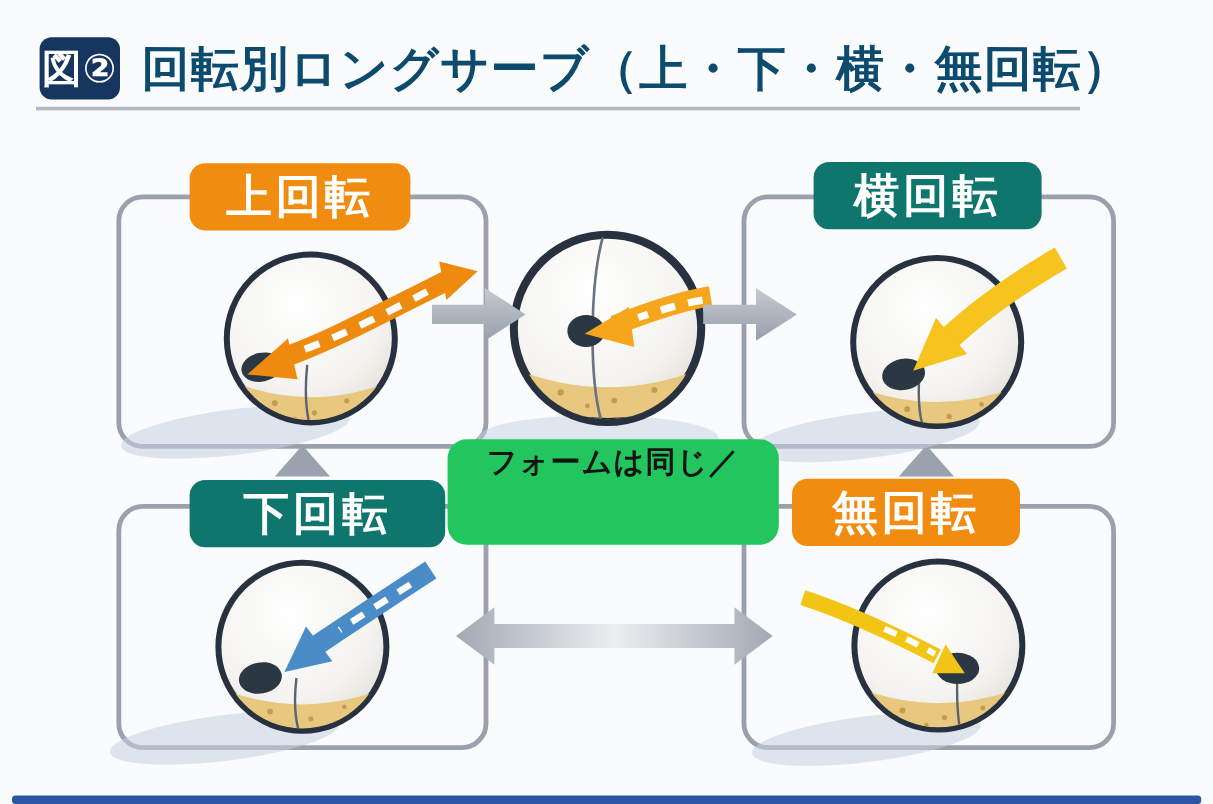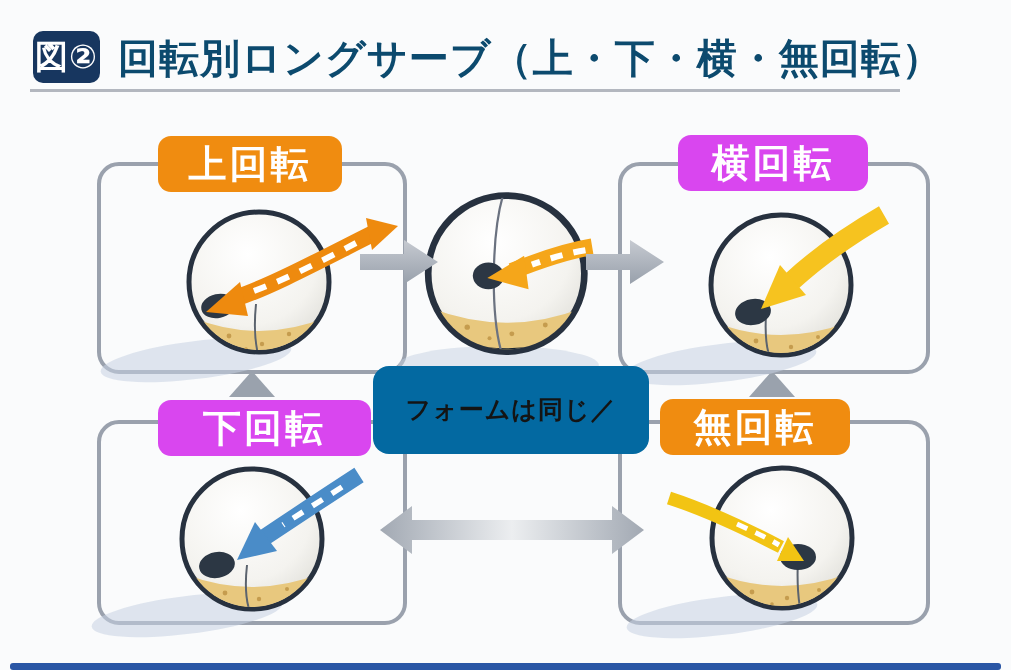--- a/index.html
+++ b/index.html
@@ -33,38 +33,38 @@
   .box-tr { left:618px; top:162px; width:312px; height:212px; }
   .box-bl { left:97px;  top:420px; width:310px; height:205px; }
   .box-br { left:618px; top:420px; width:312px; height:205px; }
   
   .pill {
     position:absolute; z-index:3; color:#fff; font-weight:bold;
     font-size:38px; line-height:56px; height:56px; text-align:center;
     border-radius:13px; letter-spacing:3px;
   }
   .pill-orange { background:#f08c10; }
-  .pill-blue   { background:#d946ef; }
+  .pill-blue   { background:#0f766e; }
   .pill-tl { left:158px; top:136px; width:184px; }
   .pill-tr { left:678px; top:135px; width:190px; }
   .pill-bl { left:158px; top:400px; width:213px; }
   .pill-br { left:660px; top:399px; width:190px; }
   
   .tri-up {
     position:absolute; width:0; height:0; z-index:2;
     border-left:23px solid transparent; border-right:23px solid transparent;
     border-bottom:26px solid #9aa2ad;
   }
   .tri-left  { left:229px; top:371px; }
   .tri-right { left:749px; top:371px; }
   
   .note-box {
     position:absolute; left:373px; top:366px; width:276px; height:88px;
-    background:#0369a1; border-radius:16px; z-index:5;
-    display:flex; flex-direction:column; justify-content:center;
+    background:#22c55e; border-radius:16px; z-index:5;
+    display:flex; flex-direction:row; justify-content:center;
     text-align:center; color:#141414; font-weight:bold; font-size:25px;
     line-height:1.55; letter-spacing:1px;
   }
   
   .ball-svg { position:absolute; z-index:2; overflow:visible; }
   .flow-svg { position:absolute; z-index:3; overflow:visible; }
   
   .footer-bar {
     position:absolute; left:10px; bottom:0; width:991px; height:7px;
     background:#2a56a5; border-radius:3px; z-index:6;

